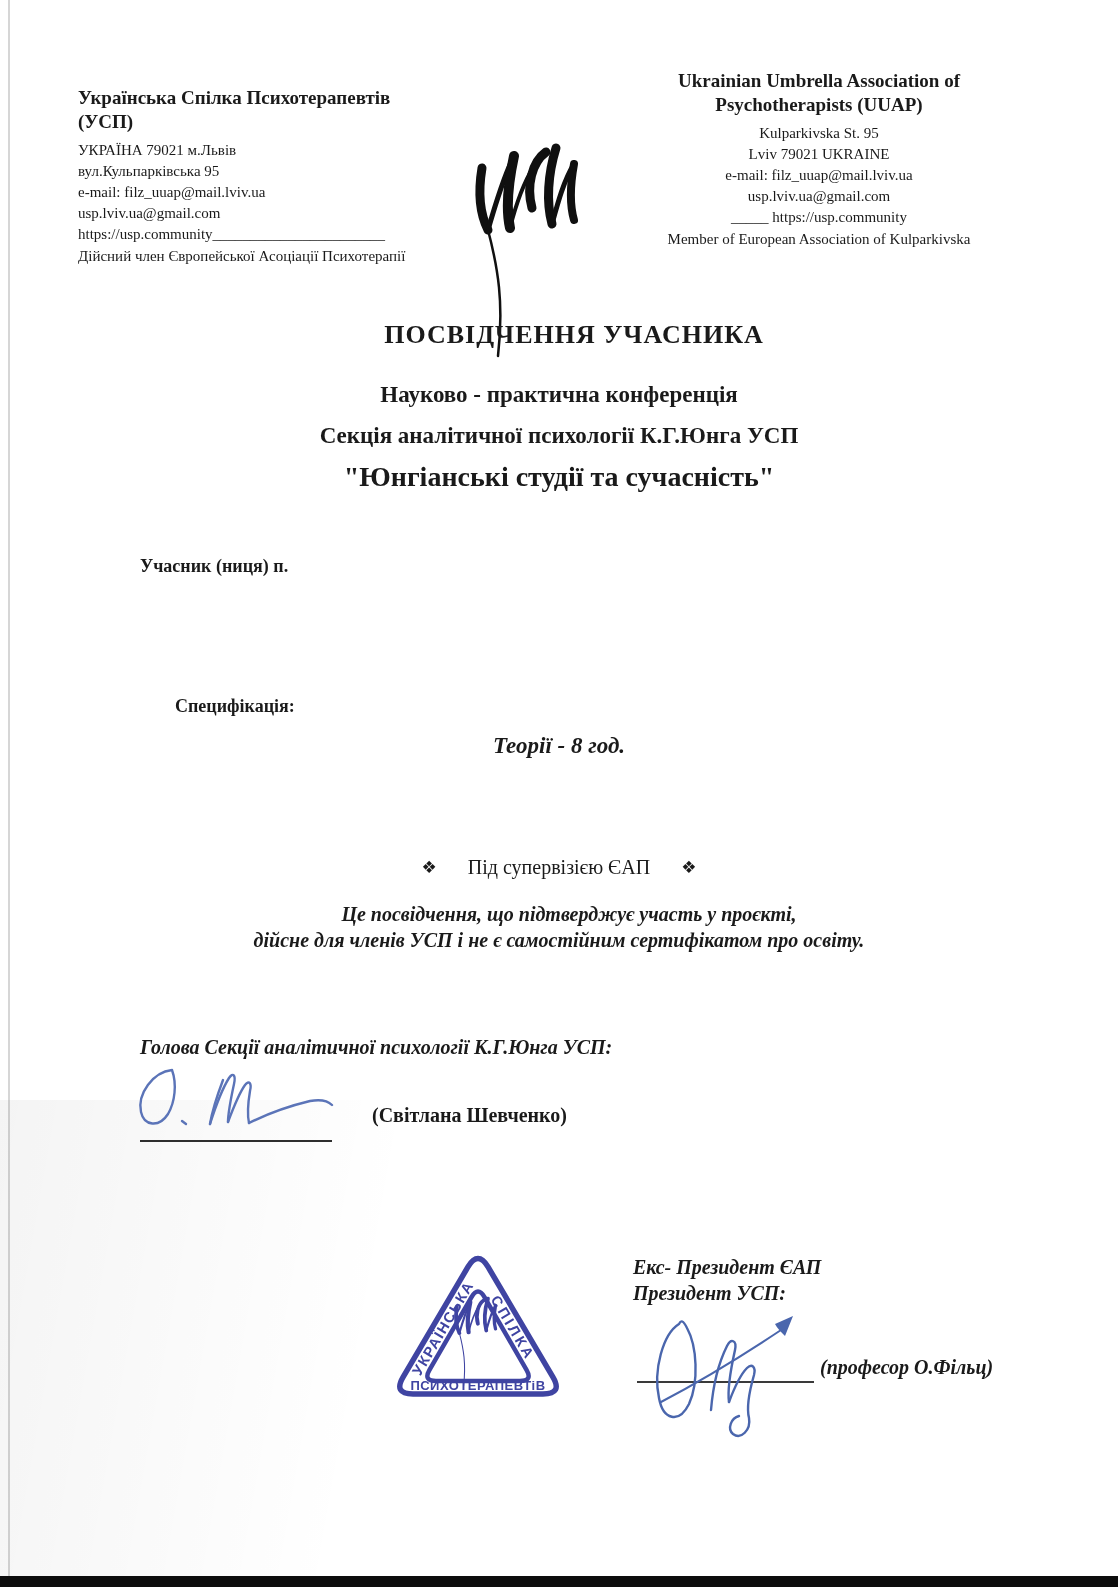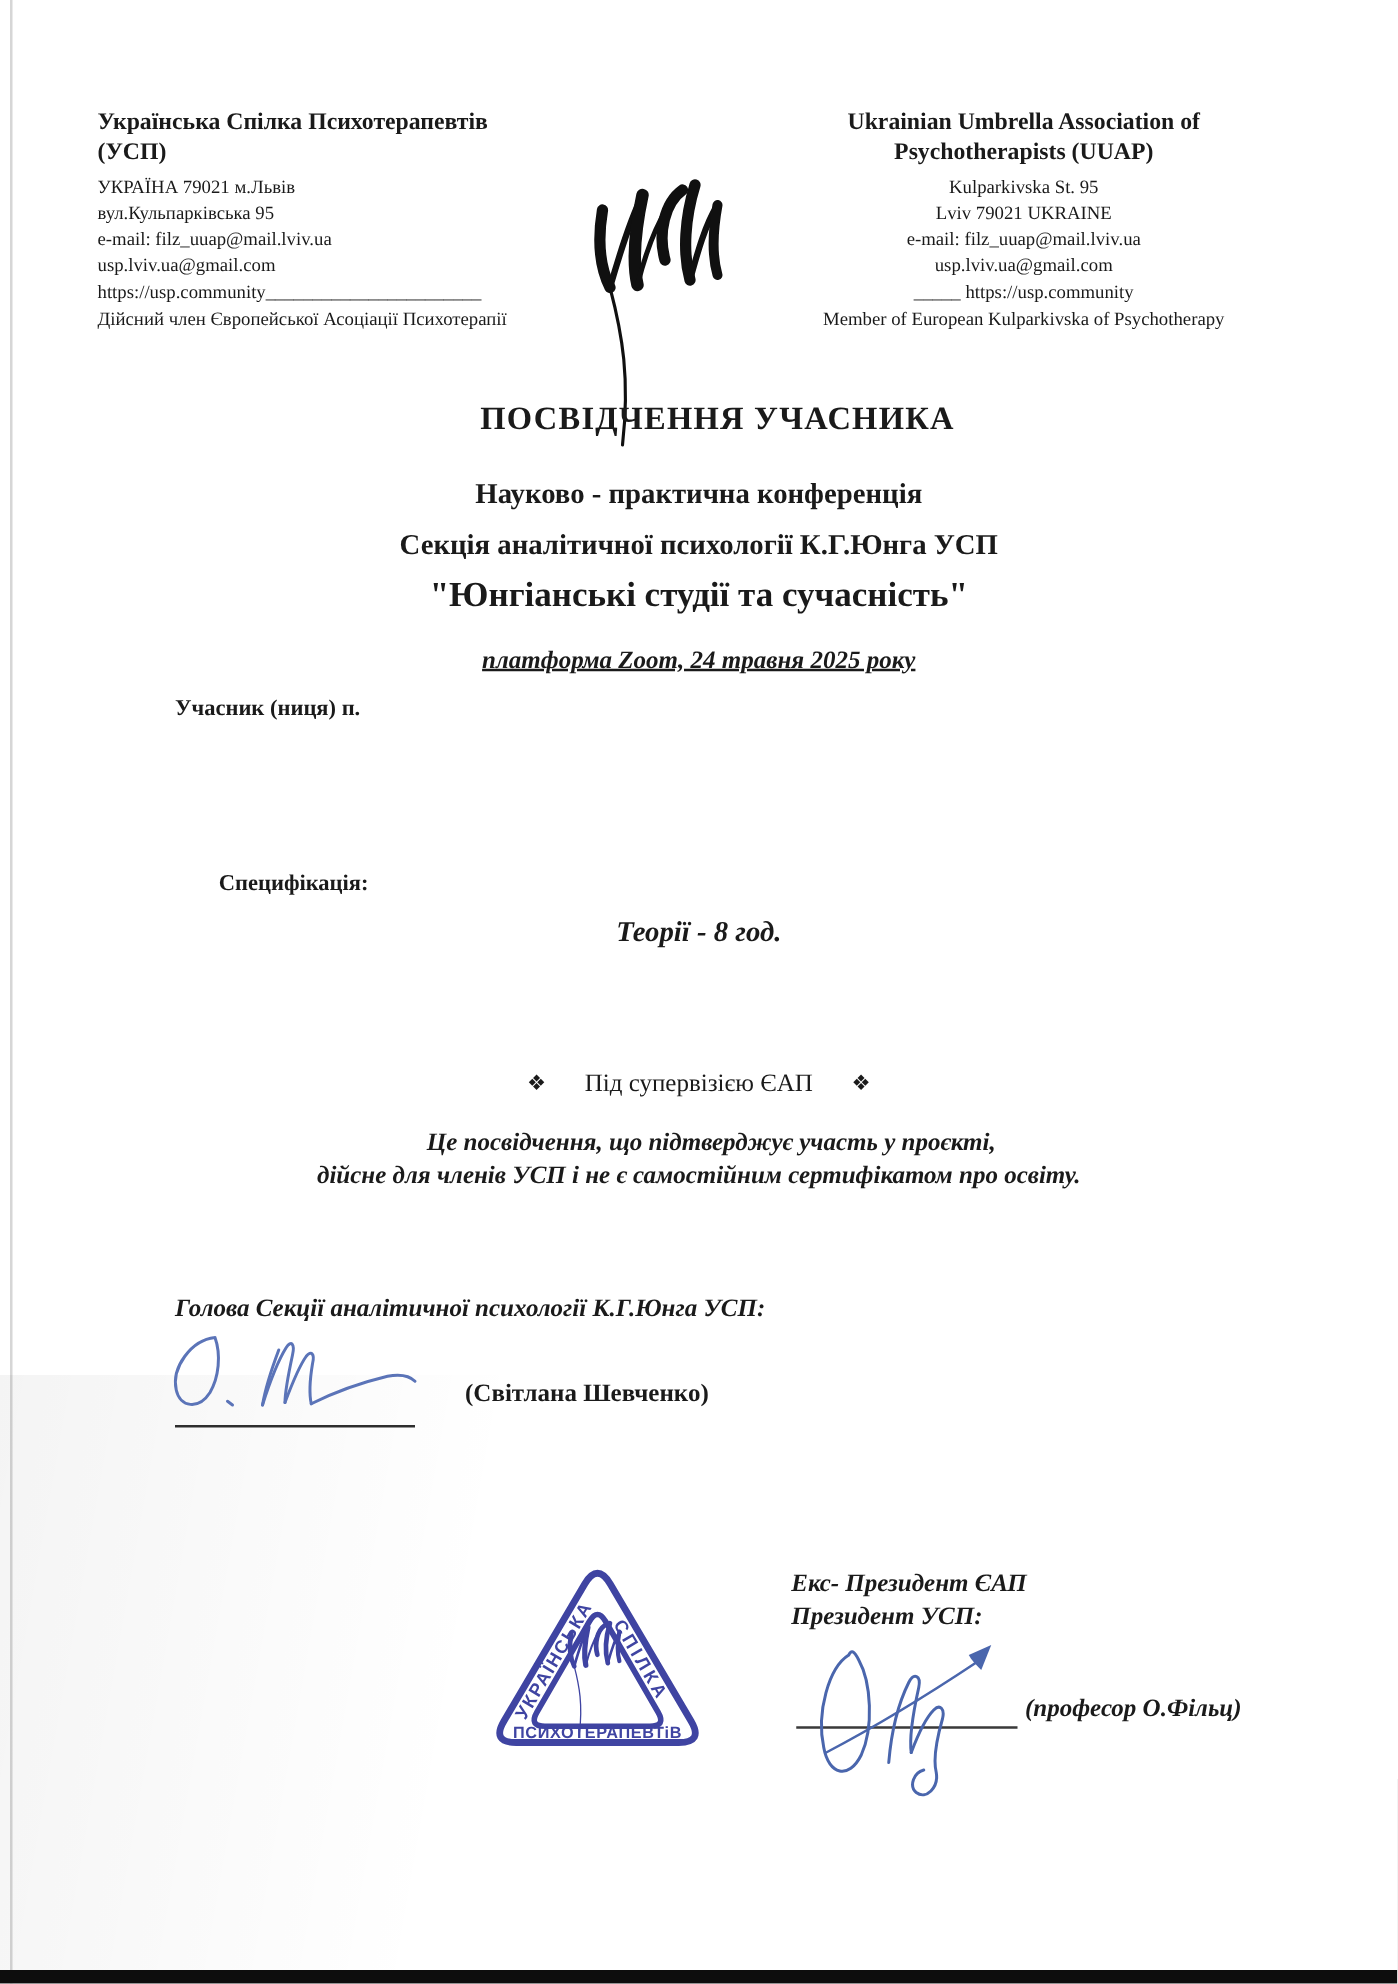--- a/index.html
+++ b/index.html
@@ -12,21 +12,21 @@
     color:#1a1a1a;
     overflow:hidden;
   }
   .edge-left{position:absolute;left:8px;top:0;bottom:0;width:2px;background:#d6d6d6;}
   .bottom-bar{position:absolute;left:0;bottom:0;width:100%;height:11px;background:#0d0d0d;}
   .shade{position:absolute;left:0;top:1100px;width:560px;height:476px;
     background:linear-gradient(100deg,rgba(0,0,0,0.045),rgba(0,0,0,0) 65%);pointer-events:none;}
 
   
   .hdr-left{position:absolute;left:78px;top:86px;width:420px;}
-  .hdr-right{position:absolute;left:615px;top:86px;width:408px;text-align:center;}
+  .hdr-right{position:absolute;left:615px;top:69px;width:408px;text-align:center;}
   .org-name{font-weight:bold;font-size:19px;line-height:24px;}
   .hdr-lines{font-size:15px;line-height:21px;margin-top:6px;}
   .hdr-lines div{white-space:nowrap;}
   .membership{font-size:15px;line-height:20px;margin-top:1px;white-space:nowrap;}
   .logo-svg{position:absolute;left:468px;top:118px;width:120px;height:250px;}
 
   
   .cline{position:absolute;left:0;width:1118px;text-align:center;white-space:nowrap;}
   .title{top:320px;font-weight:bold;font-size:26px;letter-spacing:1px;margin-left:15px;}
   .sub1{top:382px;font-weight:bold;font-size:23px;}
@@ -107,28 +107,27 @@
   <div class="hdr-right">
     <div class="org-name">Ukrainian Umbrella Association of</div>
     <div class="org-name">Psychotherapists (UUAP)</div>
     <div class="hdr-lines">
       <div>Kulparkivska St. 95</div>
       <div>Lviv 79021 UKRAINE</div>
       <div>e-mail: filz_uuap@mail.lviv.ua</div>
       <div>usp.lviv.ua@gmail.com</div>
       <div>_____ https://usp.community</div>
     </div>
-    <div class="membership">Member of European Kulparkivska of Psychotherapy</div>
+    <div class="membership">Member of European Association of Kulparkivska</div>
   </div>
 
   <div class="cline title">ПОСВІДЧЕННЯ УЧАСНИКА</div>
   <div class="cline sub1">Науково - практична конференція</div>
   <div class="cline sub2">Секція аналітичної психології К.Г.Юнга УСП</div>
   <div class="cline conf">"Юнгіанські студії та сучасність"</div>
-  <div class="cline platform">платформа Zoom, 24 травня 2025 року</div>
 
   <div class="participant-row">
     <span class="lbl">Учасник (ниця) п.</span>
   </div>
 
 
   <div class="spec-label">Специфікація:</div>
   <div class="cline spec-value">Теорії - 8 год.</div>
 
   <div class="cline supervision">

